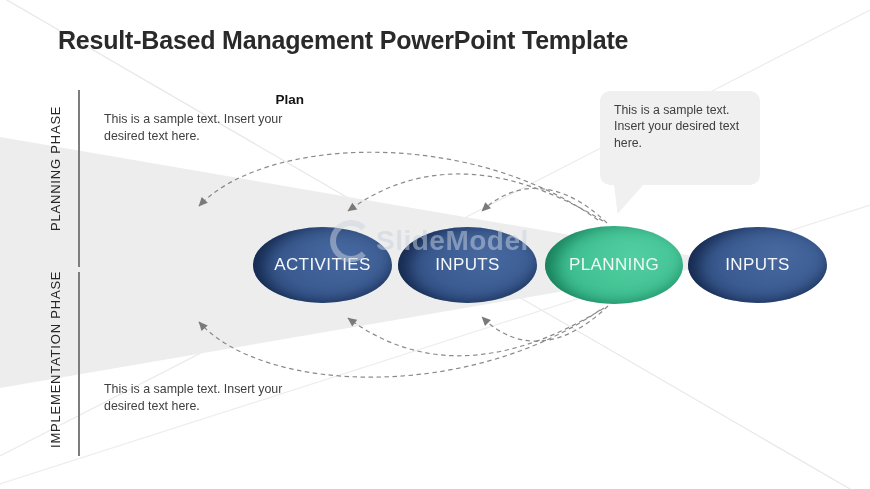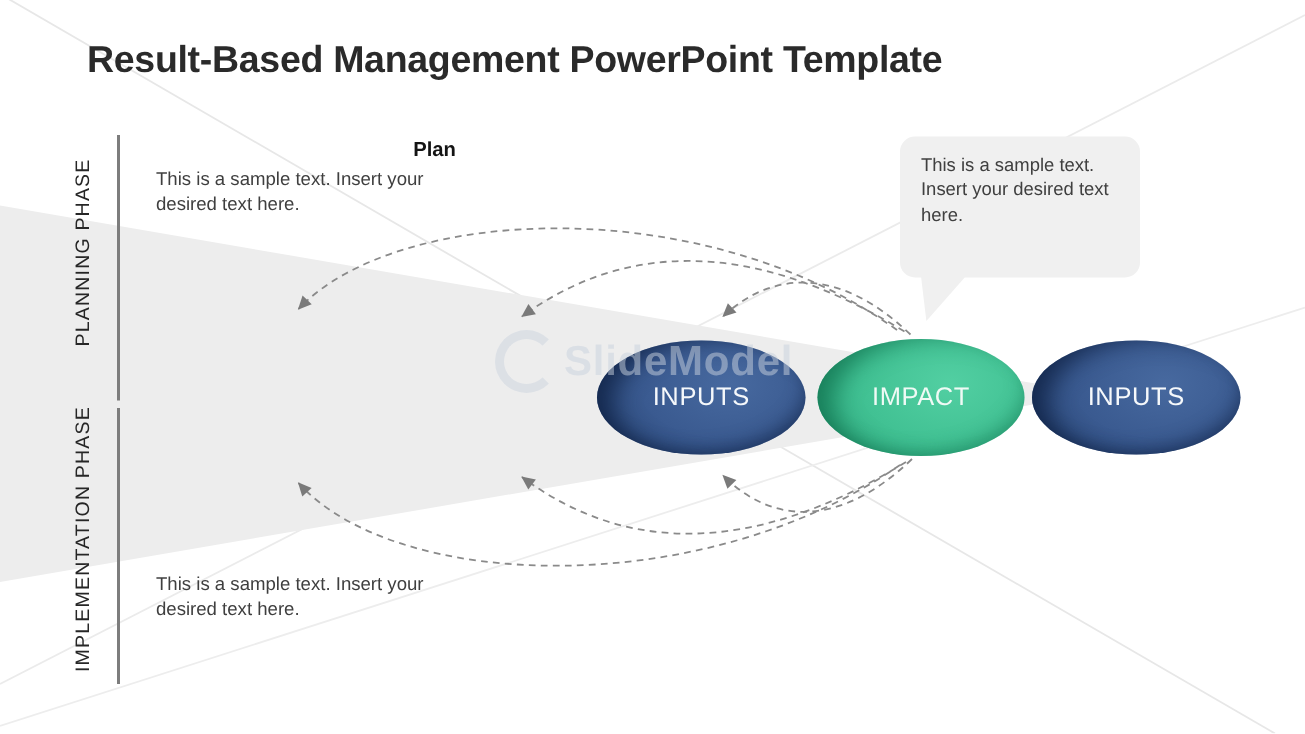--- a/index.html
+++ b/index.html
@@ -124,25 +124,28 @@
     <g fill="none" stroke="#8a8a8a" stroke-width="1.2" stroke-dasharray="4.5,3.5">
       <path d="M 598,220 C 470,128 265,136 199,206" marker-end="url(#arr)"></path>
       <path d="M 603,221 C 500,158 415,162 348,211" marker-end="url(#arr)"></path>
       <path d="M 607,223 C 560,178 515,180 482,211" marker-end="url(#arr)"></path>
       <path d="M 600,310 C 470,400 265,395 199,322" marker-end="url(#arr)"></path>
       <path d="M 604,308 C 500,372 415,368 348,318" marker-end="url(#arr)"></path>
       <path d="M 608,306 C 560,352 515,350 482,317" marker-end="url(#arr)"></path>
     </g>
   </svg>
 
+  <div class="stage s2">
+    <span>ACTIVITIES</span>
+  </div>
   <div class="stage s3">
     <span>INPUTS</span>
   </div>
   <div class="stage s4 green">
-    <span>IMPACT</span>
+    <span>PLANNING</span>
   </div>
   <div class="stage s5">
     <span>INPUTS</span>
   </div>
 
   <div class="watermark">
     <div class="wm-ring"></div>
     <div class="wm-text">SlideModel</div>
   </div>
 

